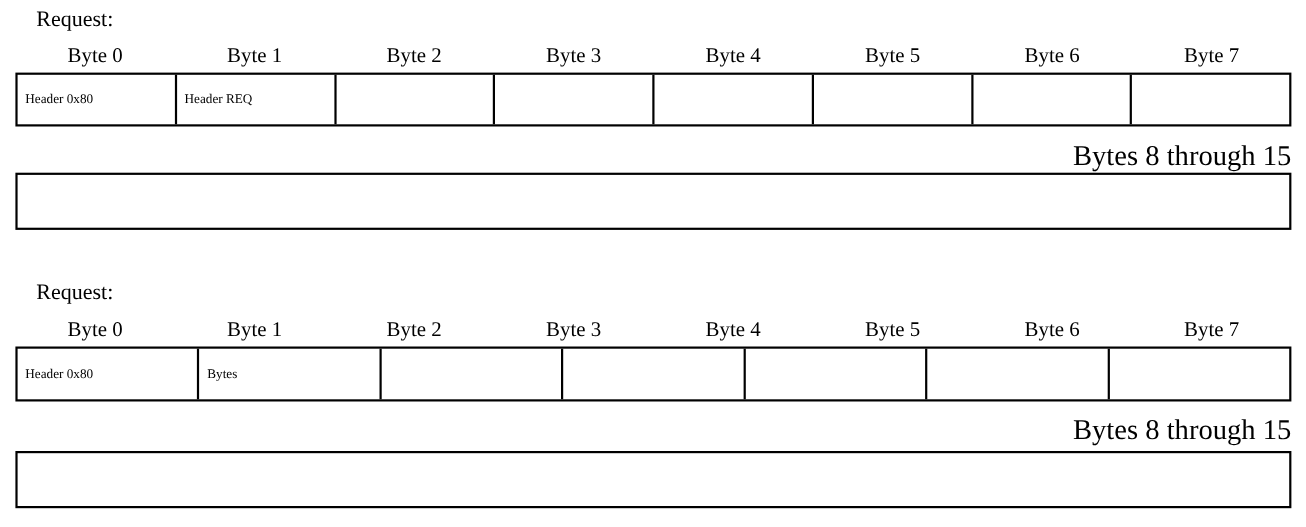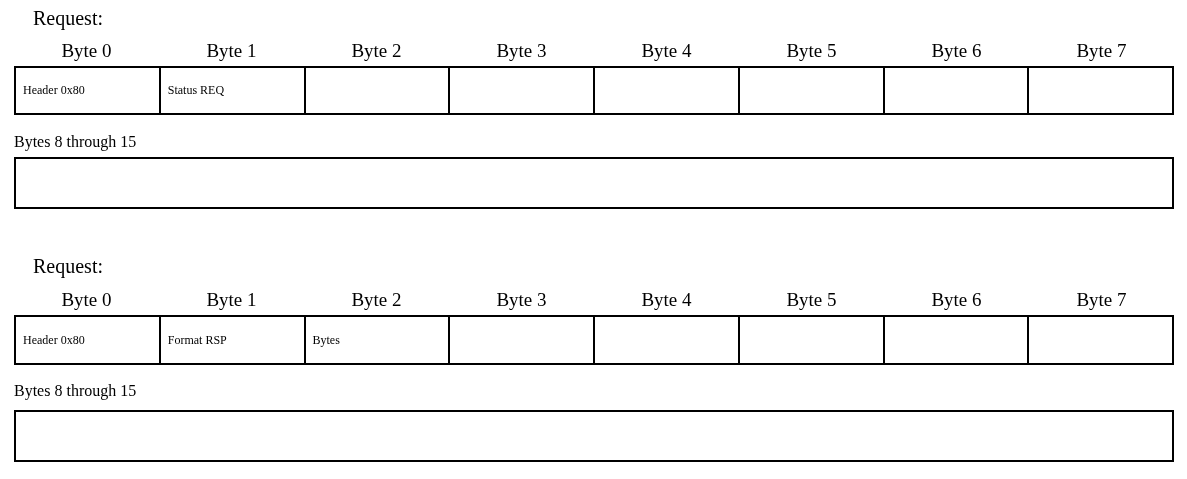--- a/index.html
+++ b/index.html
@@ -44,22 +44,22 @@
     border-right: 2px solid var(--border, #000000);
     display: flex;
     align-items: center;
     padding-left: 7px;
     font-size: 12px;
     white-space: nowrap;
     overflow: hidden;
   }
   .byte-cell:last-child { border-right: none; }
   .wide-label {
-    text-align: left;
-    font-size: 16px;
+    text-align: right;
+    font-size: 26px;
     line-height: 24px;
   }
   .wide-row {
     box-sizing: border-box;
     border: 2px solid var(--border, #000000);
     background: var(--bg, #ffffff);
   }
 </style>
 </head>
 <body>
@@ -73,21 +73,21 @@
         <div class="byte-header-label">Byte 1</div>
         <div class="byte-header-label">Byte 2</div>
         <div class="byte-header-label">Byte 3</div>
         <div class="byte-header-label">Byte 4</div>
         <div class="byte-header-label">Byte 5</div>
         <div class="byte-header-label">Byte 6</div>
         <div class="byte-header-label">Byte 7</div>
       </div>
     <div class="abs byte-row" style="left:14px; top:66px; width:1160px; height:49px;">
         <div class="byte-cell">Header 0x80</div>
-        <div class="byte-cell">Status REQ</div>
+        <div class="byte-cell">Header REQ</div>
         <div class="byte-cell"></div>
         <div class="byte-cell"></div>
         <div class="byte-cell"></div>
         <div class="byte-cell"></div>
         <div class="byte-cell"></div>
         <div class="byte-cell"></div>
       </div>
     <div class="abs wide-label" style="left:14px; top:130px; width:1160px;">Bytes 8 through 15</div>
     <div class="abs wide-row" style="left:14px; top:157px; width:1160px; height:52px;"></div>
   </section>
@@ -99,21 +99,20 @@
         <div class="byte-header-label">Byte 1</div>
         <div class="byte-header-label">Byte 2</div>
         <div class="byte-header-label">Byte 3</div>
         <div class="byte-header-label">Byte 4</div>
         <div class="byte-header-label">Byte 5</div>
         <div class="byte-header-label">Byte 6</div>
         <div class="byte-header-label">Byte 7</div>
       </div>
     <div class="abs byte-row" style="left:14px; top:315px; width:1160px; height:50px;">
         <div class="byte-cell">Header 0x80</div>
-        <div class="byte-cell">Format RSP</div>
         <div class="byte-cell">Bytes</div>
         <div class="byte-cell"></div>
         <div class="byte-cell"></div>
         <div class="byte-cell"></div>
         <div class="byte-cell"></div>
         <div class="byte-cell"></div>
       </div>
     <div class="abs wide-label" style="left:14px; top:379px; width:1160px;">Bytes 8 through 15</div>
     <div class="abs wide-row" style="left:14px; top:410px; width:1160px; height:52px;"></div>
   </section>

